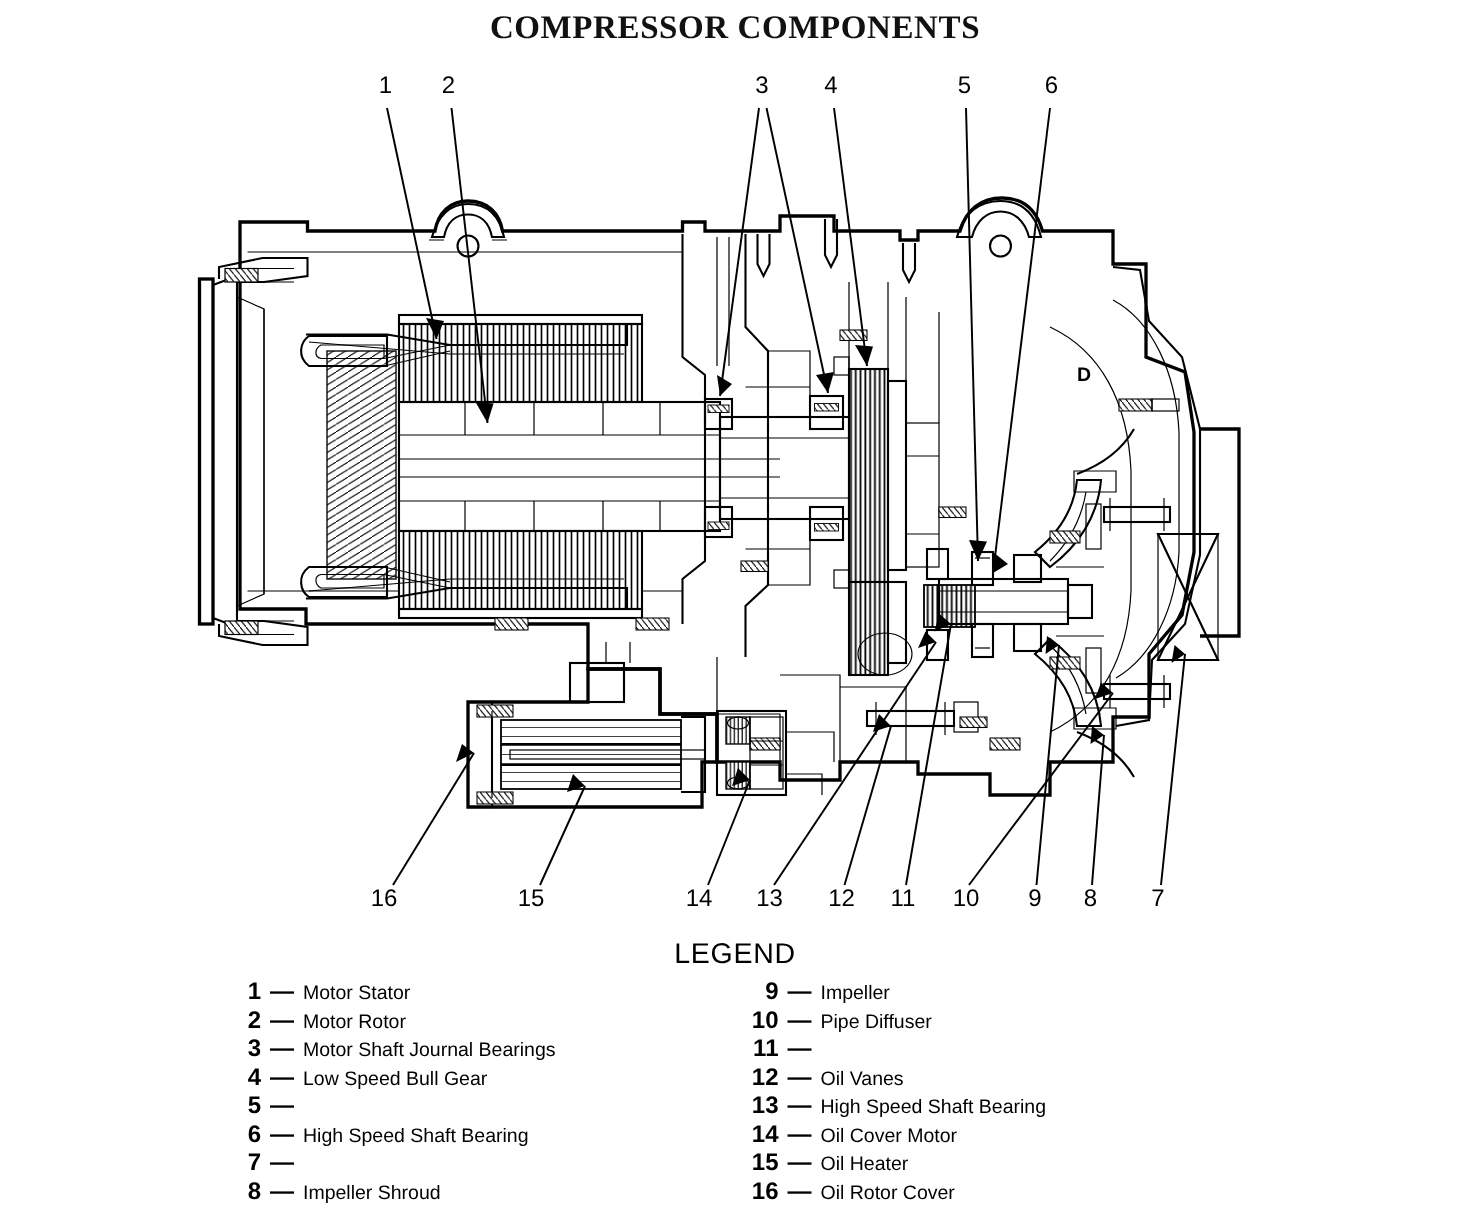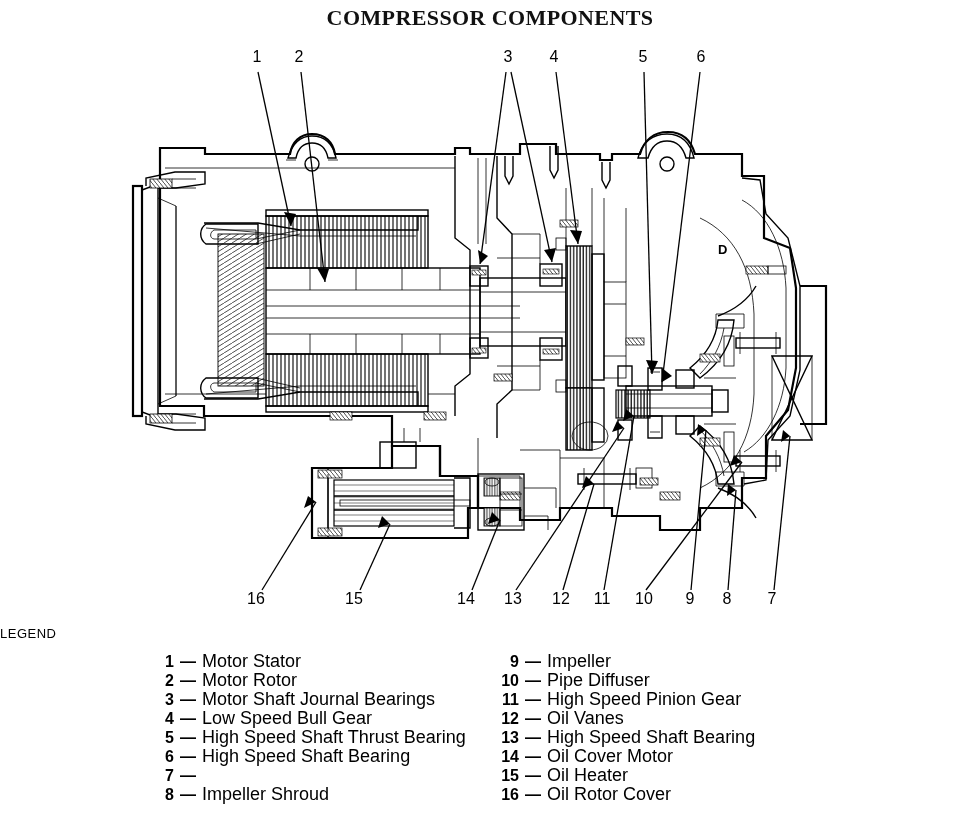--- a/index.html
+++ b/index.html
@@ -46,21 +46,22 @@
     left: 0;
     top: 626px;
     width: 980px;
     height: 185px;
   }
   .legend-title {
     position: absolute;
     left: 0;
     top: 0;
     width: 980px;
-    font-size: 13px;
+    text-align: center;
+    font-size: 19px;
     font-weight: normal;
     letter-spacing: 0.5px;
   }
   .legend-cols {
     position: absolute;
     top: 26px;
     left: 150px;
     width: 700px;
   }
   .legend-col {
@@ -83,21 +84,21 @@
     font-weight: bold;
     font-size: 16px;
   }
   .legend-dash {
     width: 28px;
     text-align: center;
     font-weight: bold;
     font-size: 16px;
   }
   .legend-label {
-    font-size: 18px;
+    font-size: 13px;
   }
   svg { display: block; }
   .ln { stroke: #000; fill: none; }
   .thin { stroke-width: 0.8; }
   .med  { stroke-width: 1.4; }
   .thick{ stroke-width: 2.2; }
   .lead { stroke: #000; stroke-width: 1.3; fill: none; }
   .callout-text {
     font-family: "Liberation Sans", sans-serif;
     font-size: 16px;
@@ -562,21 +563,20 @@
           <span class="legend-label">Motor Shaft Journal Bearings</span>
         </div>
         <div class="legend-row">
           <span class="legend-num">4</span>
           <span class="legend-dash">—</span>
           <span class="legend-label">Low Speed Bull Gear</span>
         </div>
         <div class="legend-row">
           <span class="legend-num">5</span>
           <span class="legend-dash">—</span>
-          <span class="legend-label">High Speed Shaft Thrust Bearing</span>
         </div>
         <div class="legend-row">
           <span class="legend-num">6</span>
           <span class="legend-dash">—</span>
           <span class="legend-label">High Speed Shaft Bearing</span>
         </div>
         <div class="legend-row">
           <span class="legend-num">7</span>
           <span class="legend-dash">—</span>
         </div>
@@ -594,21 +594,20 @@
           <span class="legend-label">Impeller</span>
         </div>
         <div class="legend-row">
           <span class="legend-num">10</span>
           <span class="legend-dash">—</span>
           <span class="legend-label">Pipe Diffuser</span>
         </div>
         <div class="legend-row">
           <span class="legend-num">11</span>
           <span class="legend-dash">—</span>
-          <span class="legend-label">High Speed Pinion Gear</span>
         </div>
         <div class="legend-row">
           <span class="legend-num">12</span>
           <span class="legend-dash">—</span>
           <span class="legend-label">Oil Vanes</span>
         </div>
         <div class="legend-row">
           <span class="legend-num">13</span>
           <span class="legend-dash">—</span>
           <span class="legend-label">High Speed Shaft Bearing</span>

